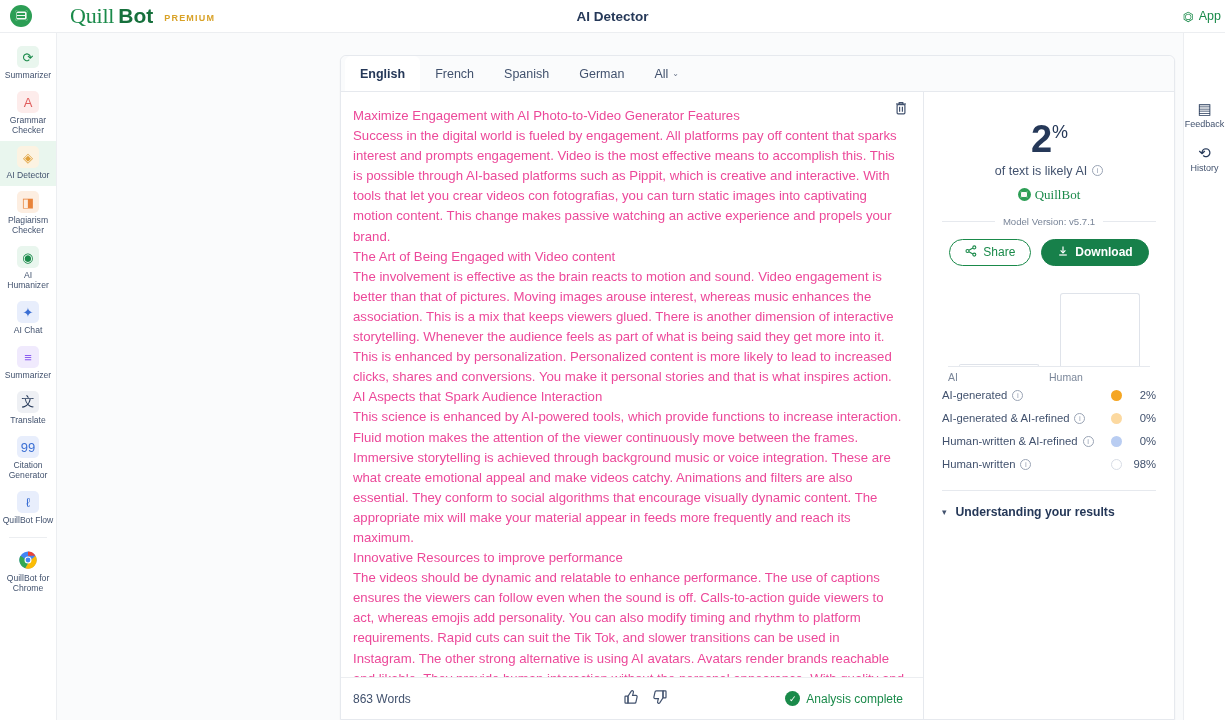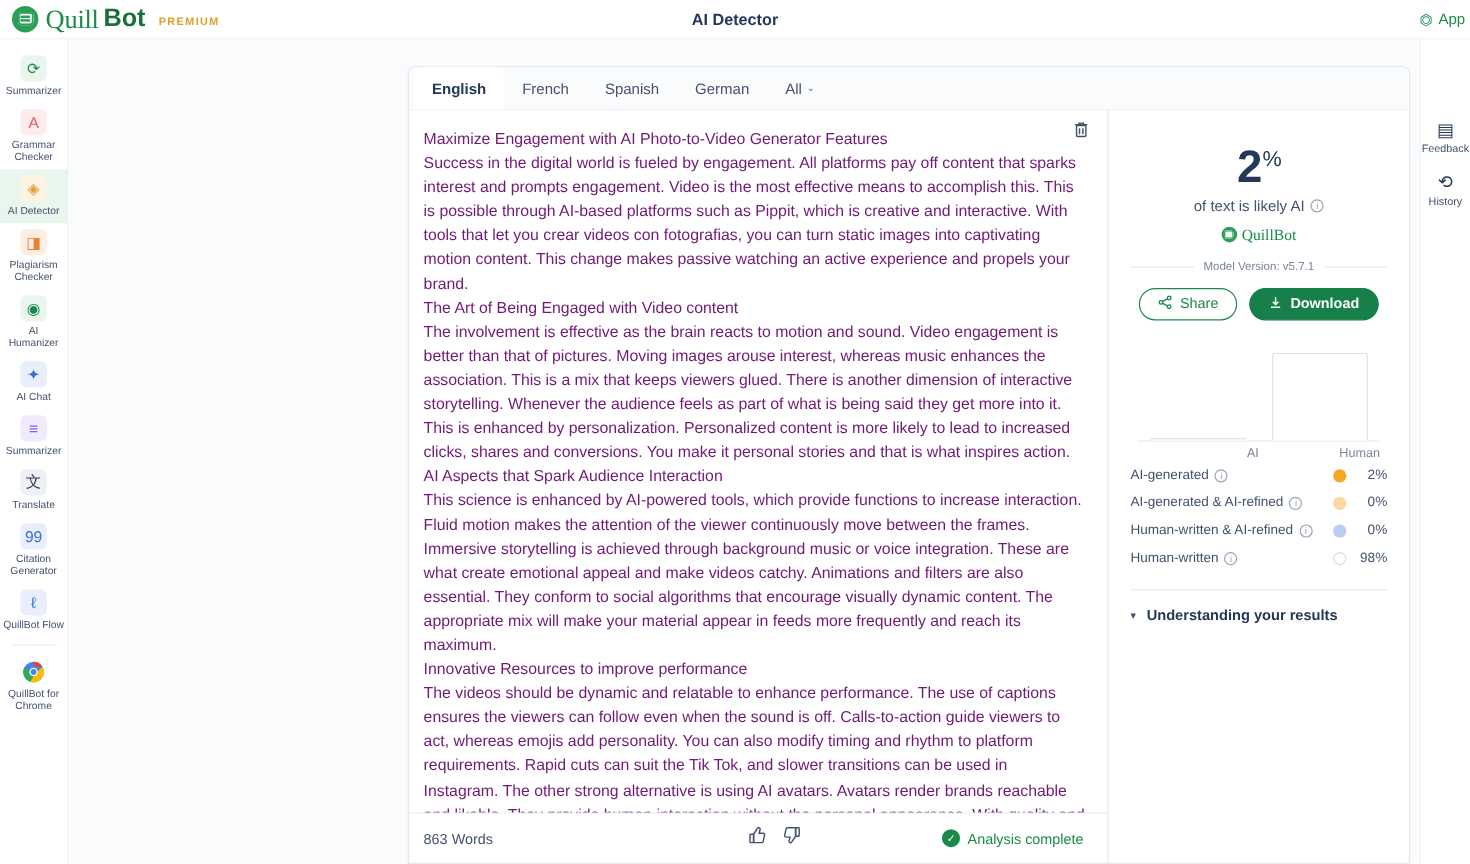--- a/index.html
+++ b/index.html
@@ -26,21 +26,21 @@
     content: ""; position: absolute; left: 4.5px; top: 5px;
     width: 13px; height: 11px; border-radius: 3px;
     background: #f4f8f4;
     box-shadow: inset 0 0 0 1.4px #2c9e55;
   }
   .brand-mark::after {
     content: ""; position: absolute; left: 7px; top: 8px;
     width: 8px; height: 2px; background: #2c9e55;
     box-shadow: 0 3px 0 0 #2c9e55;
   }
-  .brand-quill { font-family: "Liberation Serif", serif; font-size: 22px; color: #1a8a4a; letter-spacing: -.2px;}
+  .brand-quill { font-family: "Liberation Serif", serif; font-size: 22px; color: #1a8a4a; letter-spacing: -.2px; margin-left: 32px;}
   .brand-bot { font-family: "Liberation Sans", sans-serif; font-weight: bold; font-size: 21px; color: #16703c; margin-left: -2px;}
   .brand-premium { font-size: 9px; letter-spacing: 1.2px; color: #d9a227; font-weight: bold; margin-left: 5px; margin-top: 4px;}
   .top-title {
     position: absolute; left: 0; right: 0; text-align: center;
     font-size: 13.5px; font-weight: bold; color: #253858; pointer-events: none;
   }
   .top-right {
     margin-left: auto; display: flex; align-items: center; gap: 5px;
     padding-right: 4px; color: #1a8a4a; font-size: 12.5px;
   }
@@ -104,21 +104,21 @@
 
   .panel-body { flex: 1; display: flex; min-height: 0; }
 
   
   .editor-col {
     width: 583px; display: flex; flex-direction: column;
     border-right: 1px solid #e6e9ee; min-height: 0;
   }
   .editor-text {
     flex: 1; padding: 14px 18px 0 12px; overflow: hidden;
-    position: relative; font-size: 13.2px; line-height: 20.1px; color: #701a75;
+    position: relative; font-size: 13.2px; line-height: 20.1px; color: #ec4899;
   }
   .editor-text p { margin: 0; }
   .trash-btn {
     position: absolute; top: 8px; right: 12px; width: 18px; height: 18px;
     cursor: pointer; color: #42526e;
   }
   .editor-footer {
     height: 42px; border-top: 1px solid #eceef1; display: flex;
     align-items: center; padding: 0 20px 0 12px; flex: none;
   }
@@ -176,21 +176,21 @@
     position: relative; height: 92px; margin: 26px 6px 0 6px;
   }
   .chart-plot { position: relative; height: 74px; display: flex; align-items: flex-end; }
   .chart-bar-slot { flex: 1; display: flex; justify-content: center; align-items: flex-end; height: 100%; }
   .chart-bar {
     width: 80px; border: 1px solid #dfe3ea; background: #ffffff;
     border-bottom: none; border-radius: 3px 3px 0 0;
   }
   .chart-axis { height: 1px; background: #e6e9ee; }
   .chart-labels { display: flex; margin-top: 4px; }
-  .chart-label { flex: 1; text-align: right; font-size: 10.5px; color: #7a8699; }
+  .chart-label { flex: 1; text-align: left; font-size: 10.5px; color: #7a8699; }
 
   
   .legend { }
   .legend-row {
     display: flex; align-items: center; height: 23px; font-size: 11.3px; color: #42526e;
   }
   .legend-label { display: flex; align-items: center; gap: 5px; }
   .legend-dot { width: 11px; height: 11px; border-radius: 50%; margin-left: auto; }
   .legend-pct { width: 34px; text-align: right; font-size: 11.3px; color: #42526e; }
   .legend-sep { height: 1px; background: #e6e9ee; margin: 14px 0 0; }

